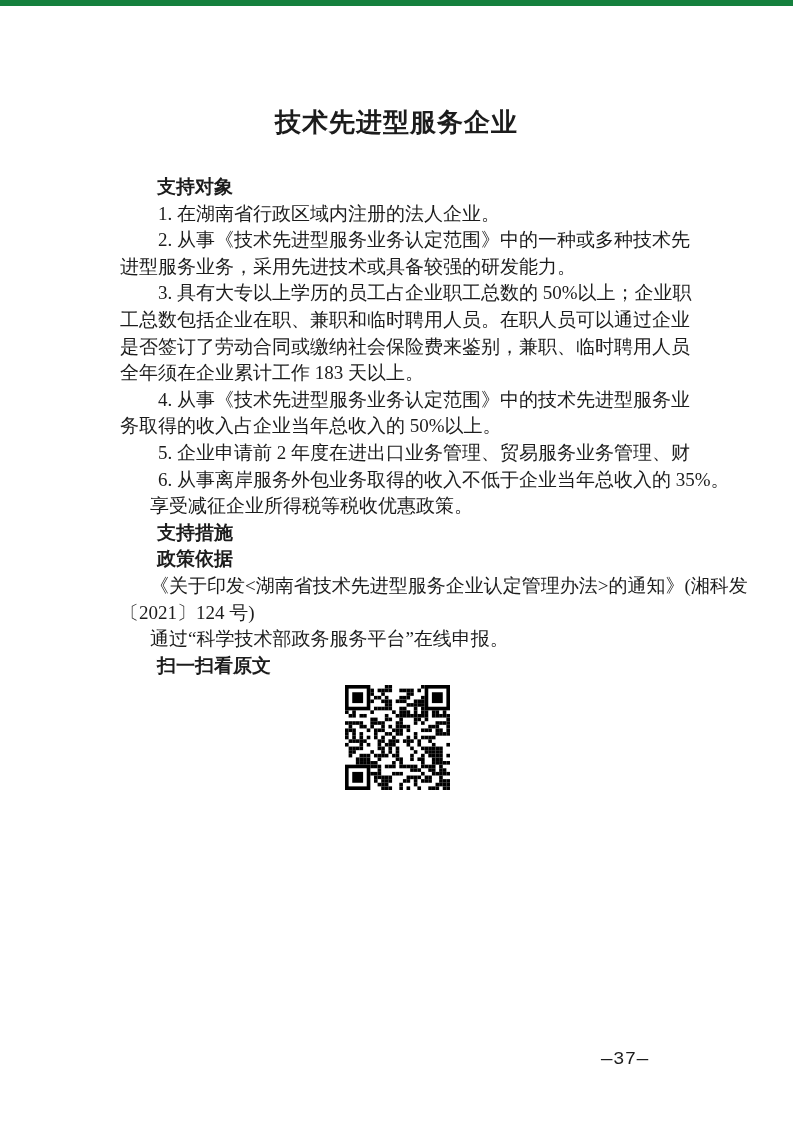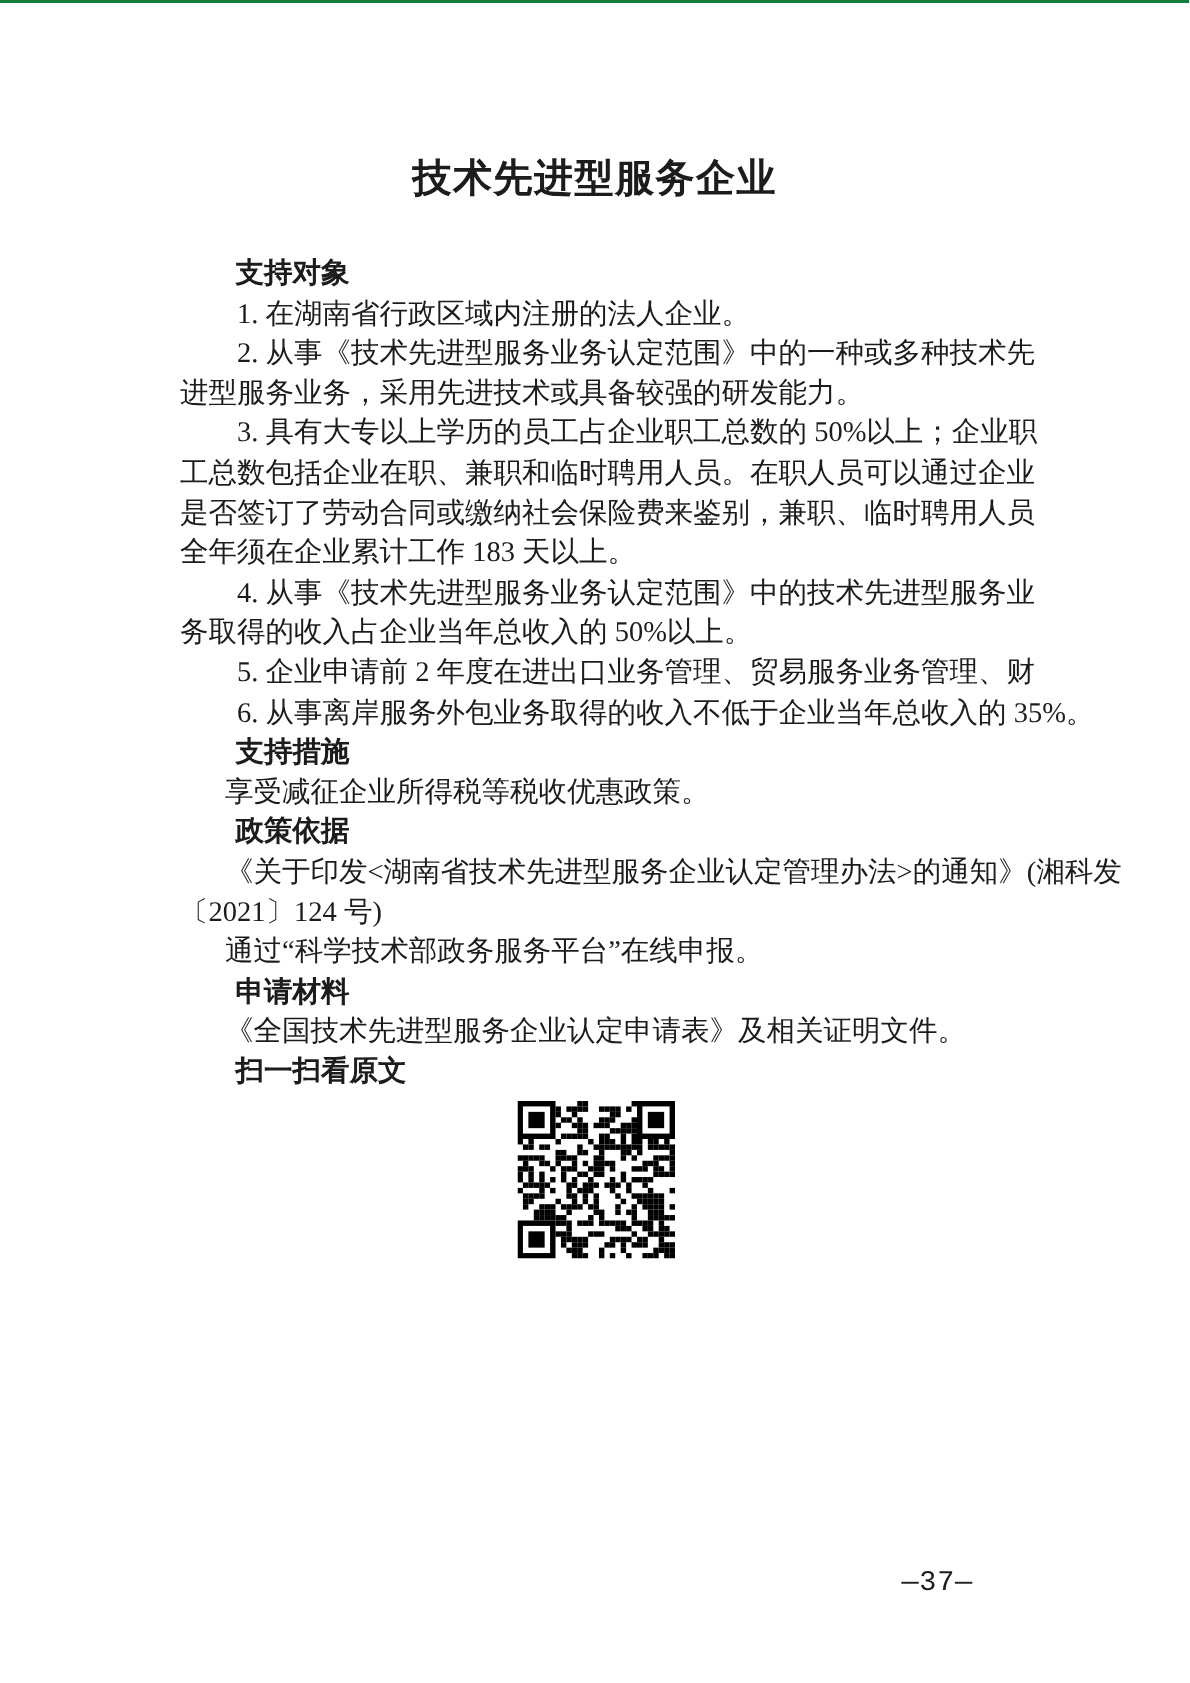--- a/index.html
+++ b/index.html
@@ -4,21 +4,21 @@
 <style>
   html, body { margin: 0; padding: 0; background: #ffffff; }
   .page {
     position: relative;
     width: 793px;
     height: 1122px;
     background: #ffffff;
     color: #1c1c1c;
     font-family: "Liberation Serif", "DejaVu Serif", serif;
     overflow: hidden;
-    border-top: 2px solid #15803d;
+    border-top: 6px solid #15803d;
     box-sizing: border-box;
   }
   .doc-title {
     position: absolute;
     top: 102px;
     left: 0;
     width: 100%;
     margin: 0;
     text-align: center;
     font-size: 26px;
@@ -79,38 +79,34 @@
       <div class="t-line">工总数包括企业在职、兼职和临时聘用人员。在职人员可以通过企业</div>
       <div class="t-line">是否签订了劳动合同或缴纳社会保险费来鉴别，兼职、临时聘用人员</div>
       <div class="t-line">全年须在企业累计工作 183 天以上。</div>
       <div class="t-line i2">4. 从事《技术先进型服务业务认定范围》中的技术先进型服务业</div>
       <div class="t-line">务取得的收入占企业当年总收入的 50%以上。</div>
       <div class="t-line i2">5. 企业申请前 2 年度在进出口业务管理、贸易服务业务管理、财</div>
       <div class="t-line i2">6. 从事离岸服务外包业务取得的收入不低于企业当年总收入的 35%。</div>
     </section>
 
     <section>
+      <div class="t-line i1">享受减征企业所得税等税收优惠政策。</div>
       <div class="t-line h">支持措施</div>
-      <div class="t-line i1">享受减征企业所得税等税收优惠政策。</div>
     </section>
 
     <section>
       <div class="t-line h">政策依据</div>
       <div class="t-line i1">《关于印发&lt;湖南省技术先进型服务企业认定管理办法&gt;的通知》(湘科发</div>
       <div class="t-line">〔2021〕124 号)</div>
     </section>
 
     <section>
       <div class="t-line i1">通过“科学技术部政务服务平台”在线申报。</div>
     </section>
 
-    <section>
-      <div class="t-line h">申请材料</div>
-      <div class="t-line i1">《全国技术先进型服务企业认定申请表》及相关证明文件。</div>
-    </section>
 
 
     <section>
       <div class="t-line h">扫一扫看原文</div>
       <div class="qr-wrap">
         <div class="qr-box"><svg width="105" height="105" viewBox="0 0 105 105" fill="#000" xmlns="http://www.w3.org/2000/svg">
               <rect x="39.83" y="0.00" width="3.62" height="3.62"></rect>
               <rect x="43.45" y="0.00" width="3.62" height="3.62"></rect>
               <rect x="76.03" y="0.00" width="3.62" height="3.62"></rect>
               <rect x="25.34" y="3.62" width="3.62" height="3.62"></rect>

